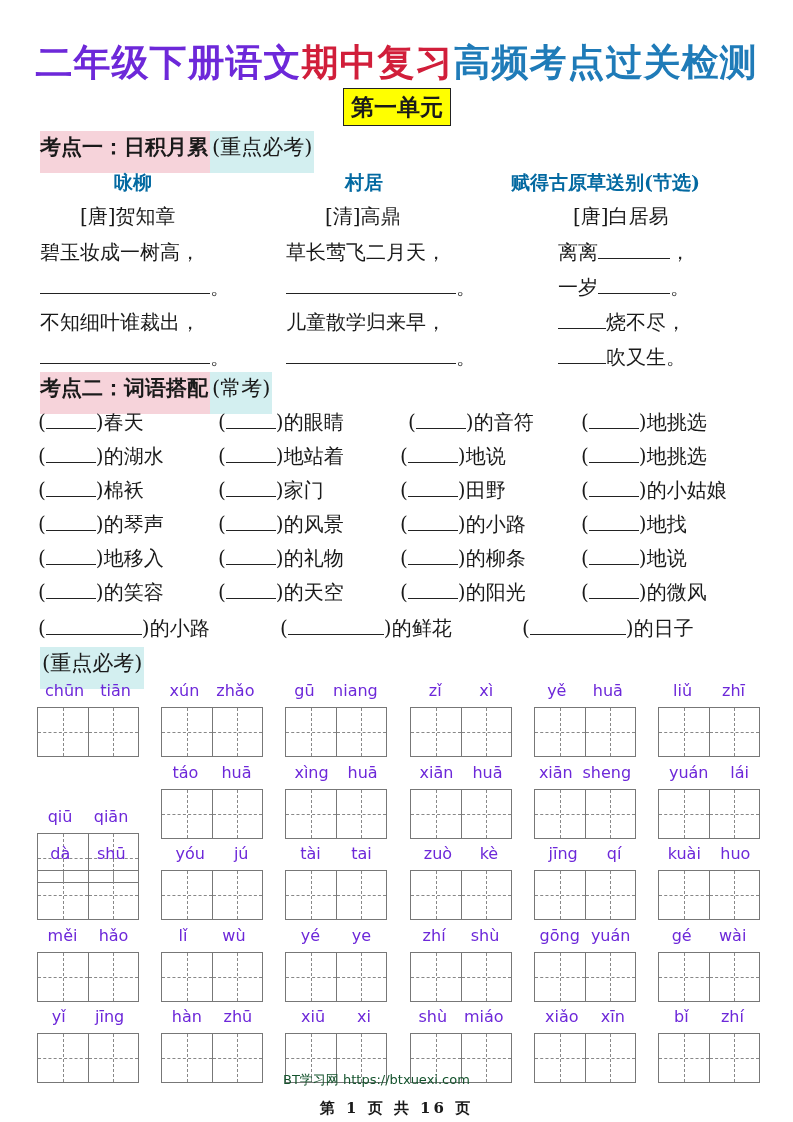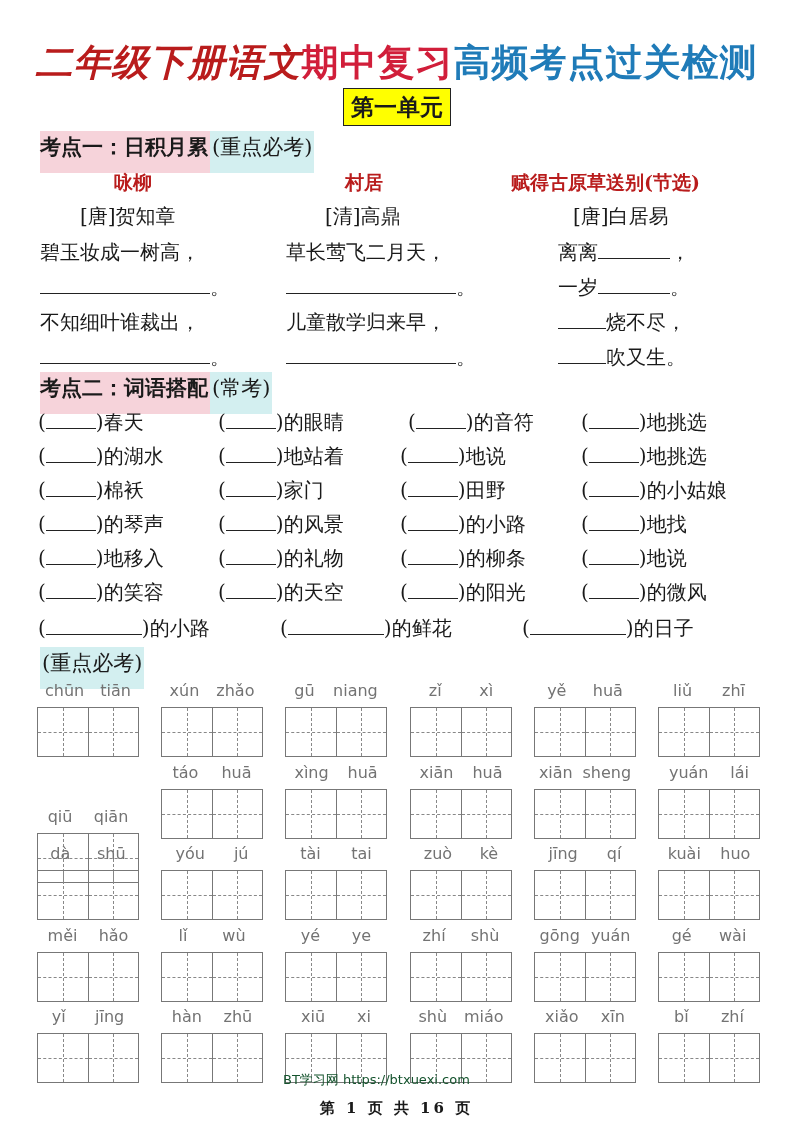--- a/index.html
+++ b/index.html
@@ -1,36 +1,36 @@
 <!DOCTYPE html>
 <html><head>
 <meta charset="utf-8">
 <style>
   html, body { margin:0; padding:0; background:#fff; }
   body { width:793px; height:1122px; position:relative; overflow:hidden;
          font-family:"DejaVu Serif","Liberation Serif",serif; color:#1a1a1a; }
   .title { position:absolute; top:38px; left:0; width:793px; text-align:center;
            font-size:37px; font-weight:bold; letter-spacing:1px; white-space:nowrap; }
-  .title .t1 { color:#b91c1c;font-style:italic; }
+  .title .t1 { color:#6d28d9; }
   .title .t2 { color:#d11e3a; }
   .title .t3 { color:#1f7bb8; }
   .unit { position:absolute; top:88px; left:343px; width:108px; height:38px;
           background:#ffff00; border:1.5px solid #222; box-sizing:border-box;
           font-size:23px; font-weight:bold; text-align:center; line-height:36px; }
   .sec { position:absolute; left:40px; height:42px; font-size:21px; font-weight:bold;
          line-height:32px; white-space:nowrap; display:flex; }
   .sec .a { background:#f6d3da; padding:0 2px 0 0; }
   .sec .b { background:#d3eff0; padding:0 2px; font-weight:normal; }
-  .poem-title { position:absolute; font-size:19px; font-weight:bold; color:#b91c1c; white-space:nowrap; }
+  .poem-title { position:absolute; font-size:19px; font-weight:bold; color:#0369a1; white-space:nowrap; }
   .poem-line { position:absolute; font-size:20px; white-space:nowrap; }
   .blank { display:inline-block; border-bottom:1.5px solid #222; height:18px; vertical-align:baseline; }
   .pair { position:absolute; font-size:20px; white-space:nowrap; }
   .pin-group { position:absolute; width:102px; }
   .pin-labels { height:26px; display:flex; justify-content:space-around;
-                font-family:"DejaVu Sans","Liberation Sans",sans-serif; font-size:16px; color:#737373; }
+                font-family:"DejaVu Sans","Liberation Sans",sans-serif; font-size:16px; color:#6d28d9; }
   .grid { display:flex; border:1.5px solid #777; width:100px; height:48px; }
   .cell { flex:1; position:relative; }
   .cell + .cell { border-left:1.5px solid #777; }
   .cell::before { content:""; position:absolute; left:50%; top:0; bottom:0; border-left:1px dashed #888; }
   .cell::after { content:""; position:absolute; top:50%; left:0; right:0; border-top:1px dashed #888; }
   .watermark { position:absolute; top:1071px; left:283px; font-family:"DejaVu Sans","Liberation Sans",sans-serif;
                font-size:13px; color:#14532d; }
   .footer { position:absolute; top:1099px; left:0; width:793px; text-align:center;
             font-size:15px; font-weight:bold; letter-spacing:3px; }
 </style>

